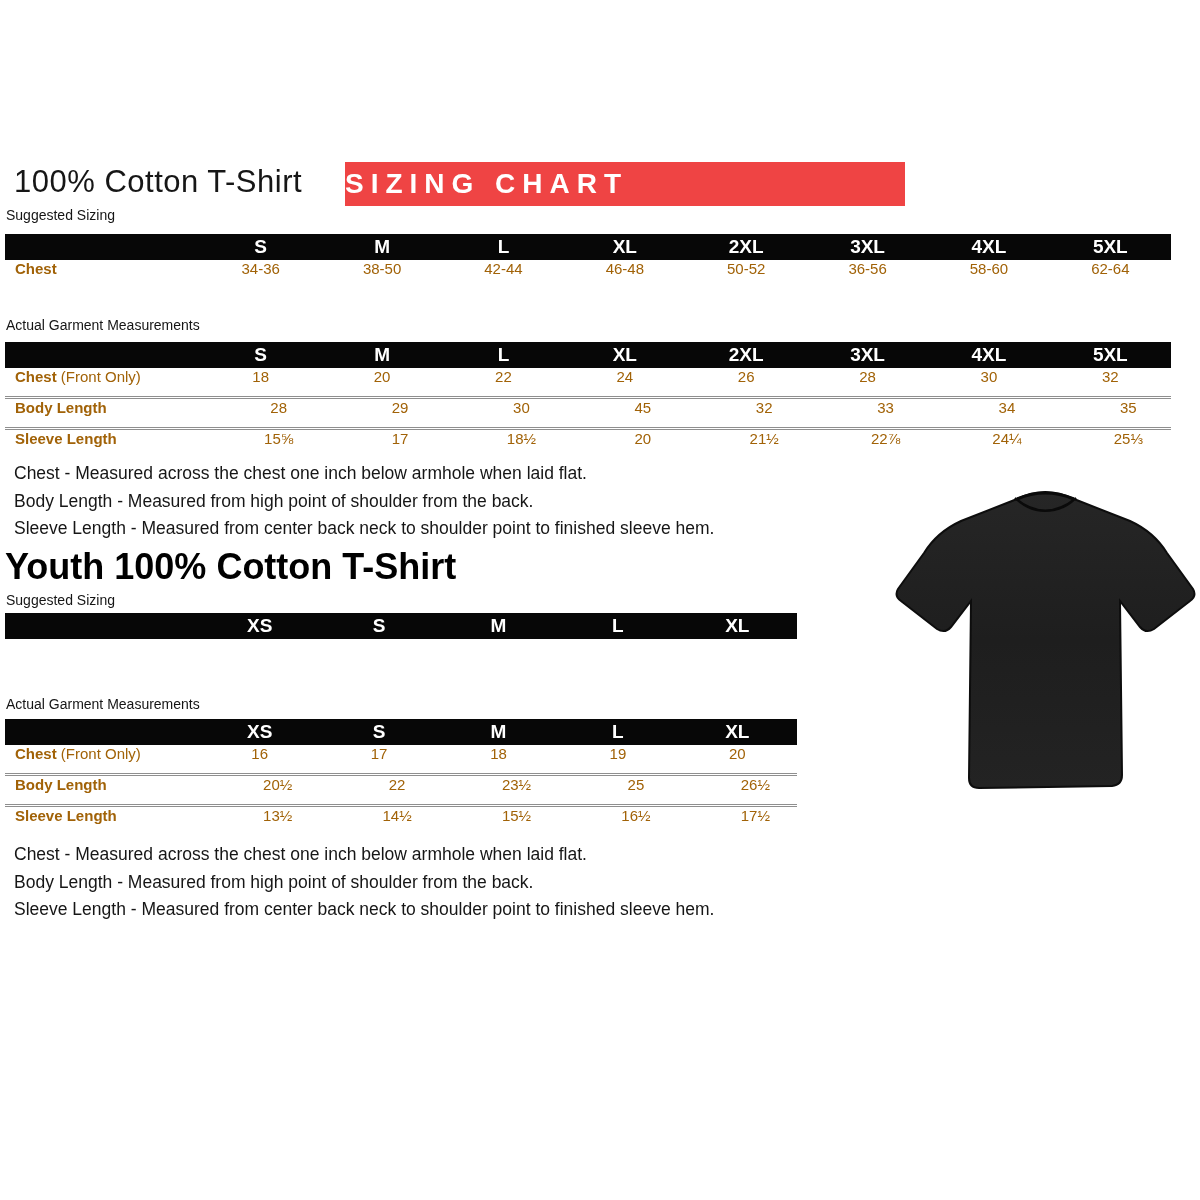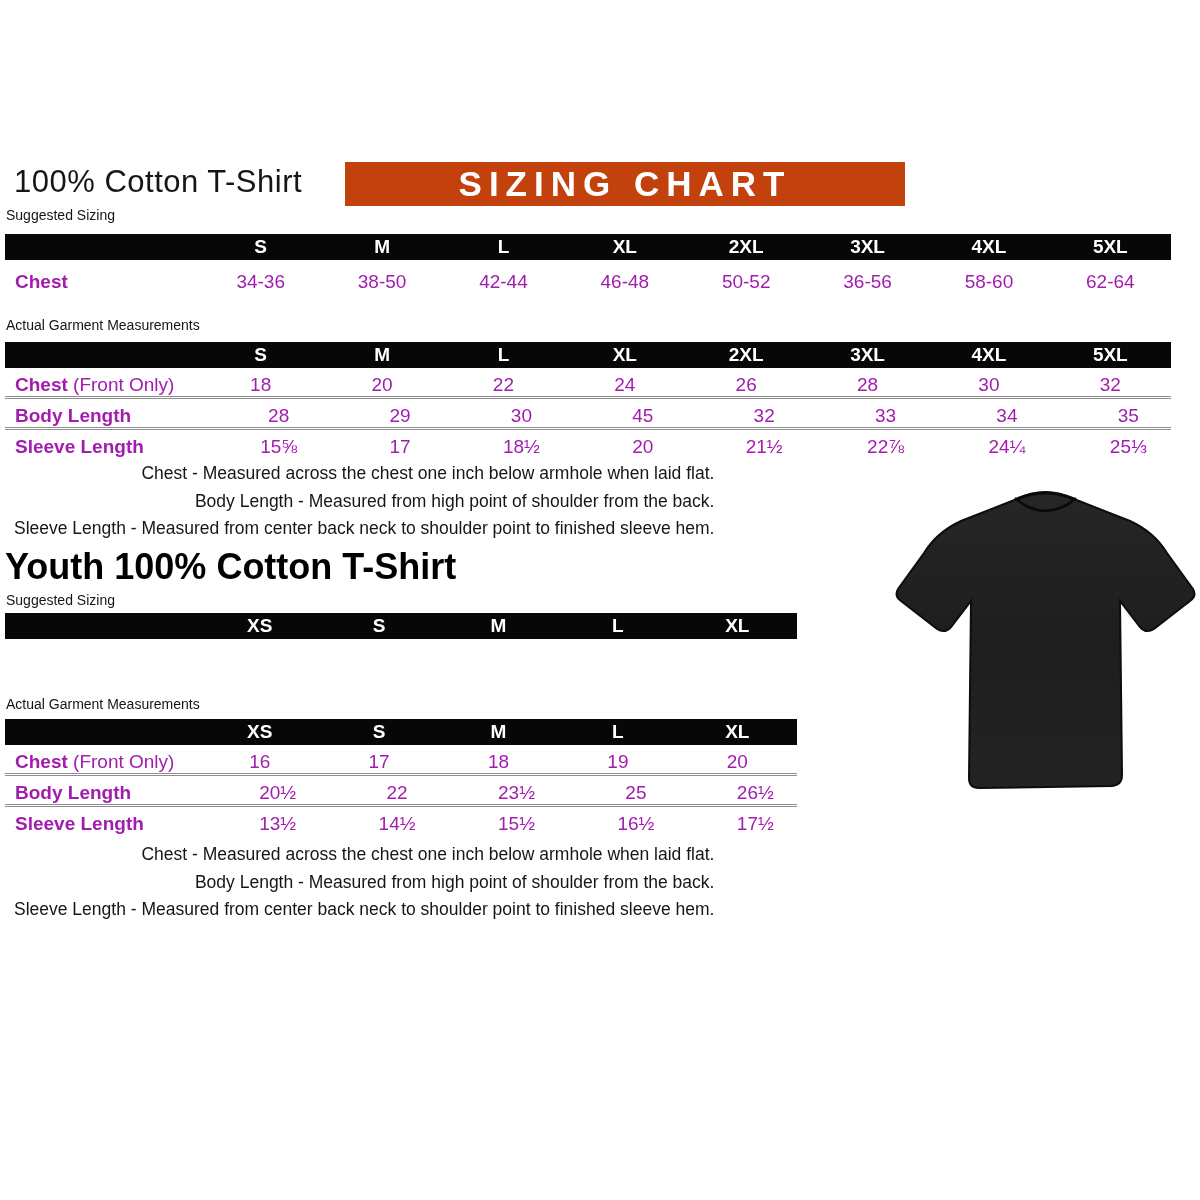--- a/index.html
+++ b/index.html
@@ -10,51 +10,51 @@
     font-family:Liberation Sans, sans-serif;
     color:#111;
     overflow:hidden;
   }
   .abs{position:absolute;}
 
   
   .main-title{left:14px;top:164px;font-size:31px;font-weight:normal;color:#161616;letter-spacing:0.5px;}
   .banner{
     left:345px;top:162px;width:560px;height:44px;
-    background:#c2410c;color:#fff;
-    display:flex;align-items:center;justify-content:center;
-    font-size:35px;font-weight:bold;letter-spacing:7px;
+    background:#ef4444;color:#fff;
+    display:flex;align-items:center;
+    font-size:28px;font-weight:bold;letter-spacing:7px;
   }
   .section-label{font-size:14px;color:#151515;}
   .youth-title{left:5px;top:546px;font-size:36px;font-weight:bold;color:#000000;}
 
   
   .size-table{left:5px;}
   .size-table .t-head{
     display:flex;align-items:center;
     background:#070707;color:#fff;
     height:26px;font-size:19px;font-weight:bold;
   }
   .size-table .t-row{
-    display:flex;align-items:flex-end;
-    height:28px;font-size:19px;color:#a21caf;
+    display:flex;align-items:flex-start;
+    height:28px;font-size:15px;color:#a16207;
   }
   .size-table .t-row + .t-row{border-top:3px double #8f8f8f;gap:36px;}
   .size-table .t-label-cell{
     width:195px;min-width:195px;box-sizing:border-box;
     padding-left:10px;text-align:left;
   }
   .size-table .t-col{flex:1;text-align:center;}
   .suggested .t-row{height:33px;}
   .adult-w{width:1166px;}
   .youth-w{width:792px;}
 
   
   .notes{left:14px;font-size:17.5px;color:#161616;}
-  .notes .note-line{line-height:27.5px;white-space:nowrap;text-align:right;}
+  .notes .note-line{line-height:27.5px;white-space:nowrap;}
 
   
   .tee-wrap{left:893px;top:477px;width:305px;height:335px;}
 </style>
 </head>
 <body>
 
 <div id="page">
 
   <div class="abs main-title">100% Cotton T-Shirt</div>

